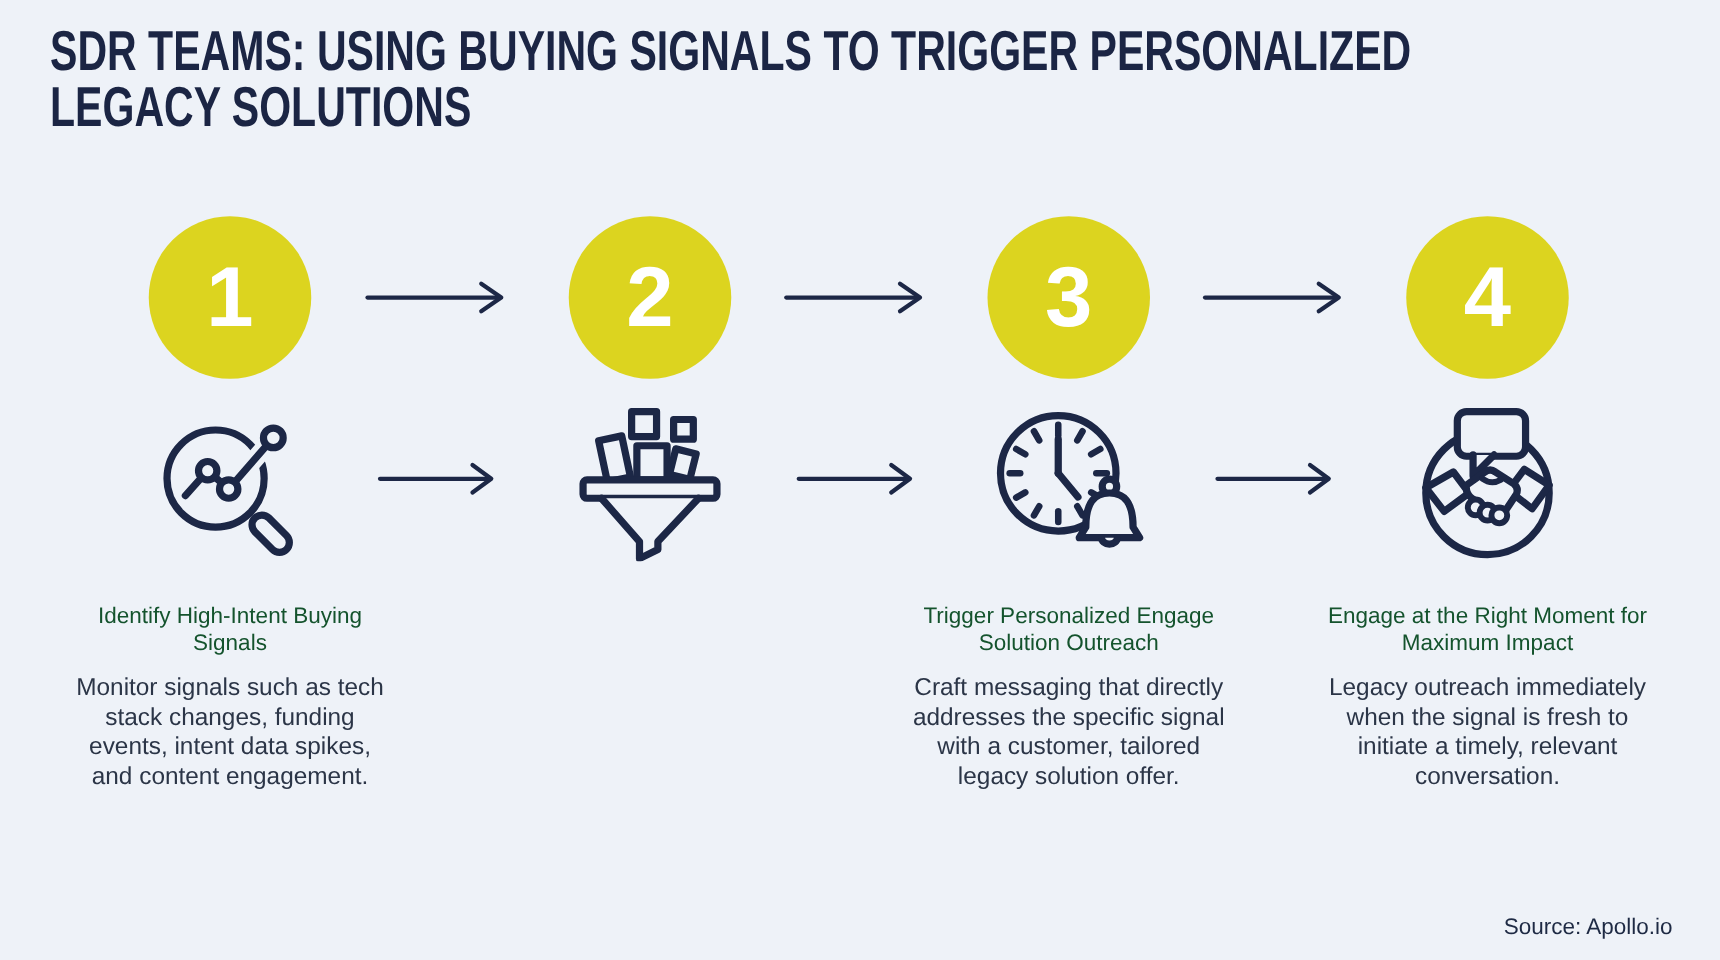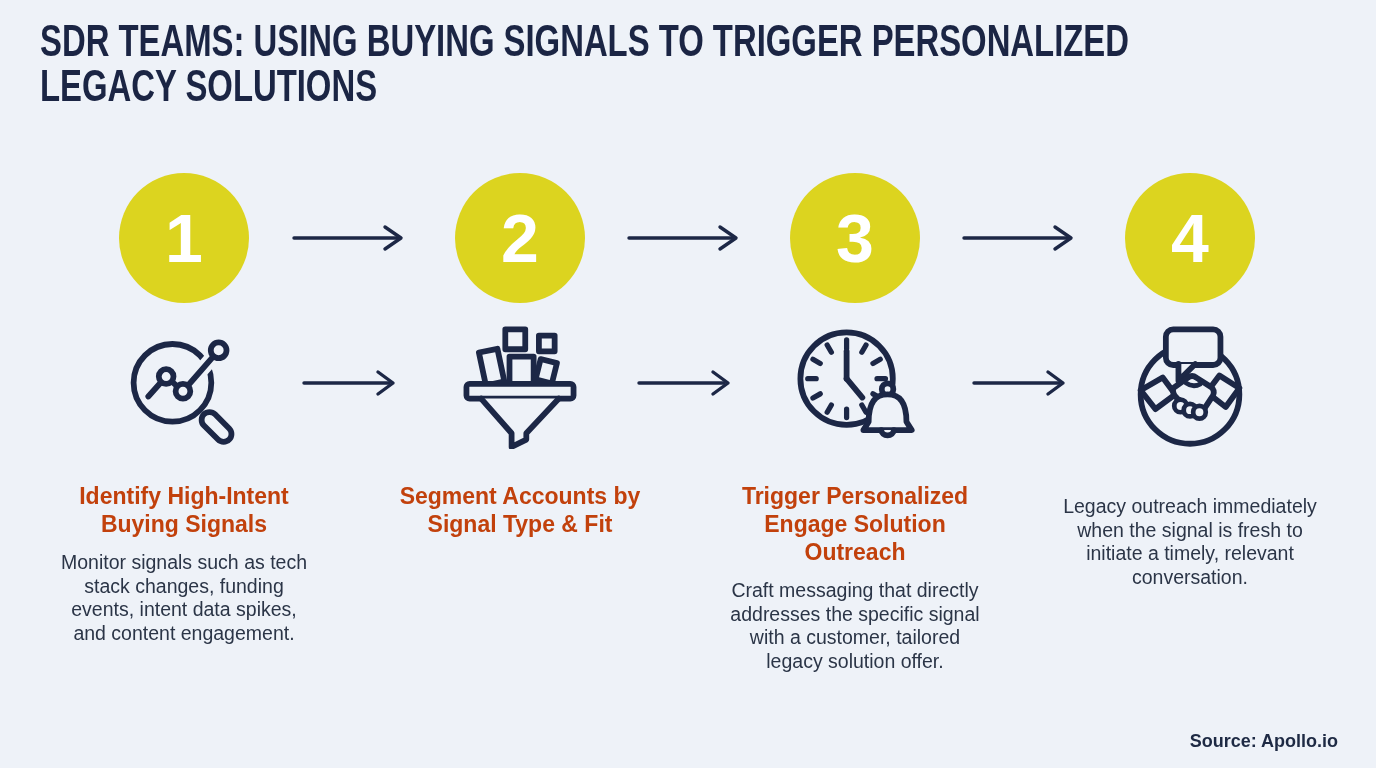--- a/index.html
+++ b/index.html
@@ -59,24 +59,24 @@
   .icon-box svg { width: 126px; height: 126px; }
 
   .text-block {
     position: absolute;
     top: 482px;
     left: 0;
     width: 100%;
     text-align: center;
   }
   .step-heading {
-    font-size: 23px;
-    font-weight: 700;
+    font-size: 18px;
+    font-weight: 400;
     line-height: 1.22;
-    color: #c2410c;
+    color: #14532d;
     max-width: 266px;
     margin: 0 auto;
   }
   .step-desc {
     margin: 13px auto 0 auto;
     max-width: 258px;
     font-size: 19.5px;
     line-height: 1.21;
     color: #2b3547;
     text-align: center;
@@ -89,21 +89,20 @@
   .arrow-r2-0 { left: 301px; top: 368px; }
   .arrow-r2-1 { left: 636px; top: 368px; }
   .arrow-r2-2 { left: 971px; top: 368px; }
 
   .source {
     position: absolute;
     right: 38px;
     bottom: 16px;
     font-size: 18px;
     color: #1e2a44;
-    font-weight: bold;
   }
 </style>
 </head>
 <body>
 
 <div class="title">
   <div class="tline">SDR TEAMS: USING BUYING SIGNALS TO TRIGGER PERSONALIZED</div>
   <div class="tline">LEGACY SOLUTIONS</div>
 </div>
 
@@ -137,21 +136,20 @@
       <rect x="24" y="26" width="18" height="32" transform="rotate(-12 33 42)"></rect>
       <rect x="46" y="6" width="19" height="19"></rect>
       <rect x="50" y="32" width="23" height="26"></rect>
       <rect x="78" y="12" width="15" height="15"></rect>
       <rect x="77" y="36" width="16" height="20" transform="rotate(14 85 46)"></rect>
       <rect x="9" y="58" width="102" height="14" rx="3" fill="#eef2f8"></rect>
       <path d="M23,72 L52,105 L52,118 L66,111 L66,105 L97,72" fill="#eef2f8"></path>
     </svg>
   </div>
   <div class="text-block">
-    <div class="step-heading">Segment Accounts by Signal Type &amp; Fit</div>
   </div>
 </div>
 
 <div class="step-col col-2">
   <div class="num-circle">
     <span>3</span>
   </div>
   <div class="icon-box">
     <svg viewBox="0 0 120 120" fill="none" stroke="#1c2746" stroke-width="5.5" stroke-linecap="round" stroke-linejoin="round">
       <circle cx="52" cy="53" r="44"></circle>
@@ -194,20 +192,21 @@
       <path d="M13,64 L34,52 L46,68 L27,82 Z" fill="#eef2f8"></path>
       <path d="M107,62 L88,50 L76,66 L94,80 Z" fill="#eef2f8"></path>
       <path d="M44,62 L58,52 Q62,49 66,52 L80,61 Q84,64 82,69 L74,81 Q70,86 64,83 L48,72 Q43,68 44,62 Z" fill="#eef2f8"></path>
       <circle cx="51" cy="79" r="6" fill="#eef2f8" stroke-width="4.5"></circle>
       <circle cx="60" cy="83" r="6" fill="#eef2f8" stroke-width="4.5"></circle>
       <circle cx="69" cy="85" r="6" fill="#eef2f8" stroke-width="4.5"></circle>
       <path d="M56,57 Q63,62 70,58" stroke-width="4.5"></path>
     </svg>
   </div>
   <div class="text-block">
+    <div class="step-heading">Engage at the Right Moment for Maximum Impact</div>
     <div class="step-desc">Legacy outreach immediately when the signal is fresh to initiate a timely, relevant conversation.</div>
   </div>
 </div>
 
 <svg class="flow-arrow arrow-r1-0" width="122" height="30" viewBox="0 0 122 30">
   <line x1="3" y1="15" x2="106" y2="15" stroke="#1c2746" stroke-width="3.4" stroke-linecap="round"></line>
   <path d="M94,4 L110,15 L94,26" fill="none" stroke="#1c2746" stroke-width="3.4" stroke-linecap="round" stroke-linejoin="round"></path>
 </svg>
 <svg class="flow-arrow arrow-r1-1" width="122" height="30" viewBox="0 0 122 30">
   <line x1="3" y1="15" x2="106" y2="15" stroke="#1c2746" stroke-width="3.4" stroke-linecap="round"></line>

